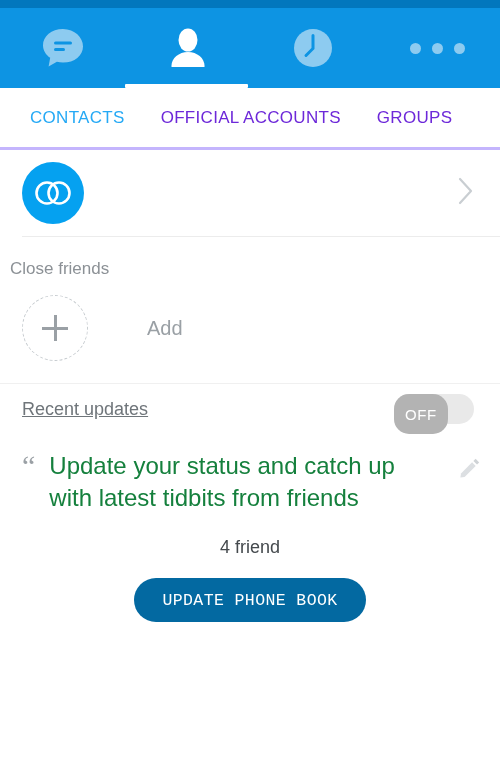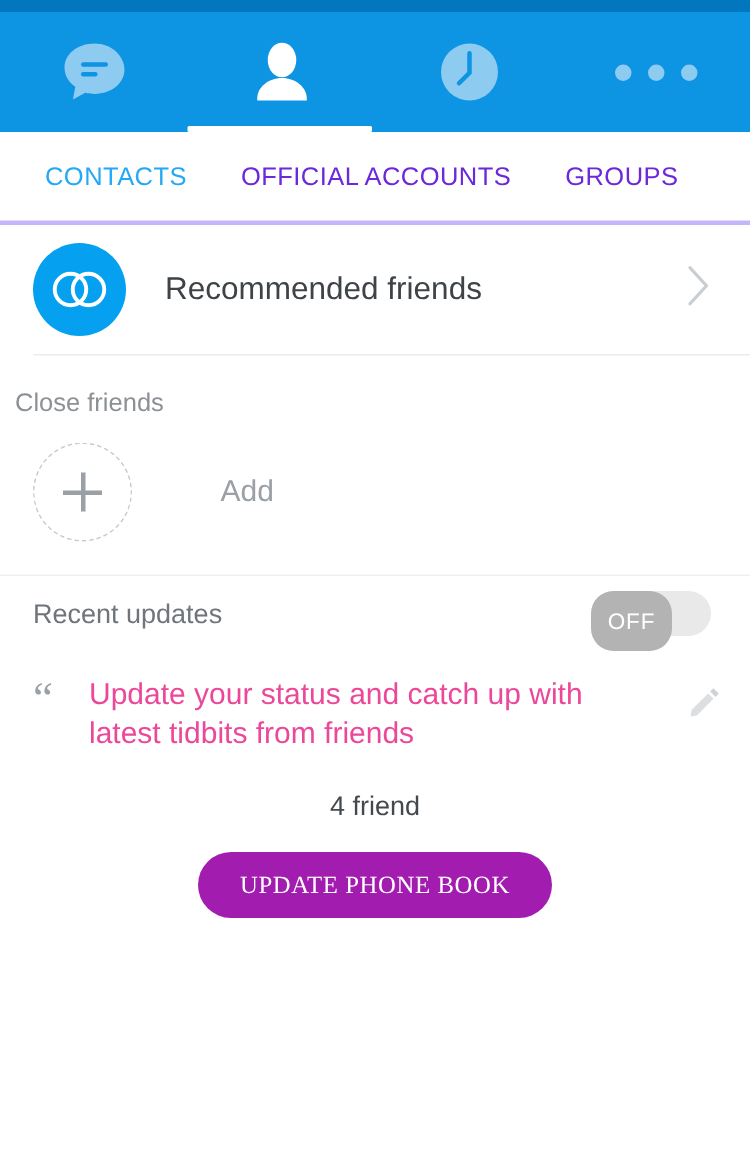--- a/index.html
+++ b/index.html
@@ -129,21 +129,21 @@
   }
 
   
   .recent-row {
     height:50px;
     display:flex;
     align-items:center;
     justify-content:space-between;
     padding:0 26px 0 22px;
   }
-  .recent-label { font-size:18px; color:#6f757a; }
+  .recent-label { font-size:18px; color:#6f757a;text-decoration:underline; }
   .toggle {
     width:80px; height:30px;
     border-radius:15px;
     background:#e9e9e9;
     position:relative;
     flex:0 0 auto;
   }
   .toggle-knob {
     position:absolute; left:0; top:0;
     width:54px; height:40px;
@@ -164,50 +164,50 @@
   }
   .quote-mark {
     font-size:30px;
     line-height:0.95;
     color:#9aa0a5;
     font-family:"Liberation Serif", serif;
     flex:0 0 auto;
     margin-top:2px;
   }
   .quote-text {
-    margin-left:24px;
-    font-size:20px;
+    margin-left:14px;
+    font-size:24px;
     line-height:1.32;
-    color:#ec4899;
+    color:#15803d;
     max-width:370px;
   }
   .pencil {
     position:absolute;
     right:20px;
     top:22px;
   }
 
   
   .friend-count {
     text-align:center;
     font-size:18px;
     color:#44494d;
     padding-top:24px;
   }
   .cta-wrap { display:flex; justify-content:center; padding-top:20px; }
   .cta {
-    background:#a21caf;
+    background:#0369a1;
     color:#ffffff;
     border:none;
     border-radius:24px;
     height:44px;
     padding:4px 28px;
     font-size:16.5px;
     letter-spacing:0.4px;
-    font-family:Liberation Serif, serif;
+    font-family:Liberation Mono, monospace;
     cursor:pointer;
   }
 
   .filler { flex:1 1 auto; background:#ffffff; }
 </style>
 </head>
 <body>
 
 <div id="app">
 
@@ -260,21 +260,20 @@
     <span class="tab">GROUPS</span>
   </div>
 
   <div class="rec-row">
     <div class="rec-avatar">
       <svg width="38" height="26" viewBox="0 0 38 26">
         <circle cx="13" cy="13" r="10.5" fill="none" stroke="#ffffff" stroke-width="2.6"></circle>
         <circle cx="25" cy="13" r="10.5" fill="none" stroke="#ffffff" stroke-width="2.6"></circle>
       </svg>
     </div>
-    <span class="rec-label">Recommended friends</span>
     <span class="chevron">
       <svg width="16" height="28" viewBox="0 0 16 28">
         <path d="M2 2l11 12L2 26" stroke="#c9ced2" stroke-width="2.2" fill="none" stroke-linecap="round" stroke-linejoin="round"></path>
       </svg>
     </span>
   </div>
 
   <div class="divider"></div>
 
   <div class="section-label">Close friends</div>

